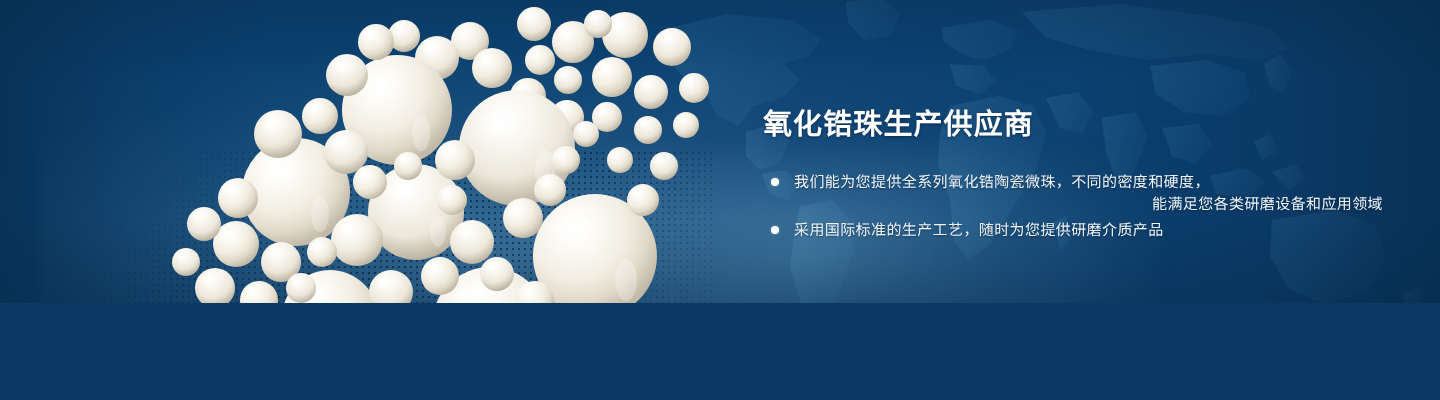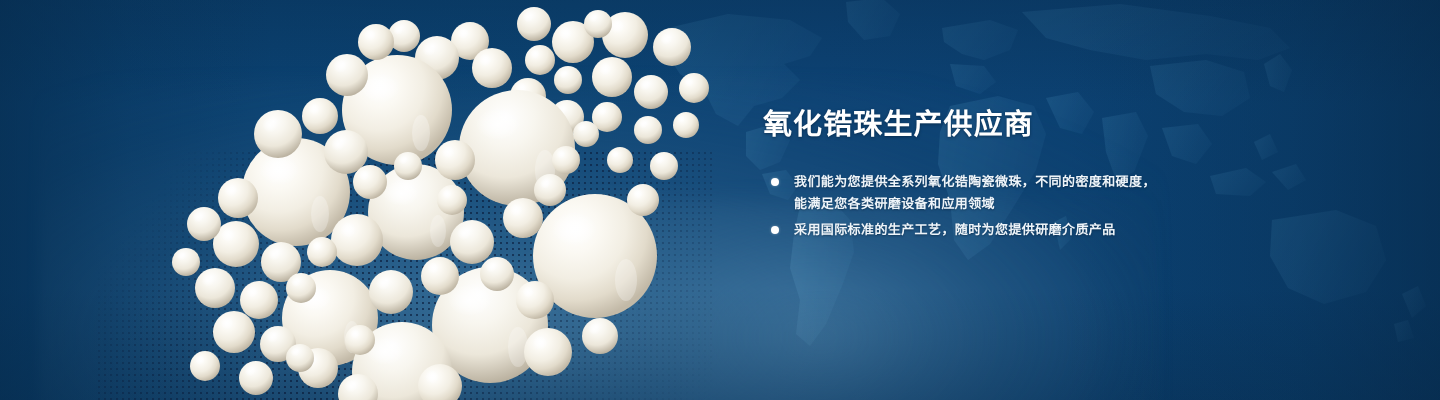--- a/index.html
+++ b/index.html
@@ -7,21 +7,21 @@
     padding: 0;
     background: #0a3a63;
   }
   body {
     font-family: "Liberation Sans", "DejaVu Sans", sans-serif;
   }
 
   .banner {
     position: relative;
     width: 1440px;
-    height: 400px;
+    height: 303px;
     overflow: hidden;
     background: #14532d;
   }
 
   
 
   
   .bg-base {
     position: absolute;
     inset: 0;
@@ -147,40 +147,39 @@
     white-space: nowrap;
   }
   .bullets {
     margin: 27px 0 0 0;
     padding: 0;
     list-style: none;
   }
   .bullet {
     position: relative;
     padding-left: 31px;
-    font-size: 13px;
+    font-size: 15px;
     line-height: 21.5px;
     color: #eef4f9;
     letter-spacing: 0.4px;
     text-shadow: 0 1px 2px rgba(4,26,48,0.5);
     margin-bottom: 5px;
-    font-weight: bold;
   }
   .bullet:last-child { margin-bottom: 16px; }
   .bullet .dot {
     position: absolute;
     left: 8px;
     top: 7px;
     width: 8px;
     height: 8px;
     border-radius: 50%;
     background: #ffffff;
     box-shadow: 0 0 3px rgba(255,255,255,0.35);
   }
-  .bullet .line2 { display: block; }
+  .bullet .line2 { display: block; text-align: right; }
 </style>
 </head>
 <body>
 
 <div class="banner">
 
   <div class="bg-base"></div>
   <div class="bg-glow-main"></div>
   <div class="bg-glow-low"></div>
 

